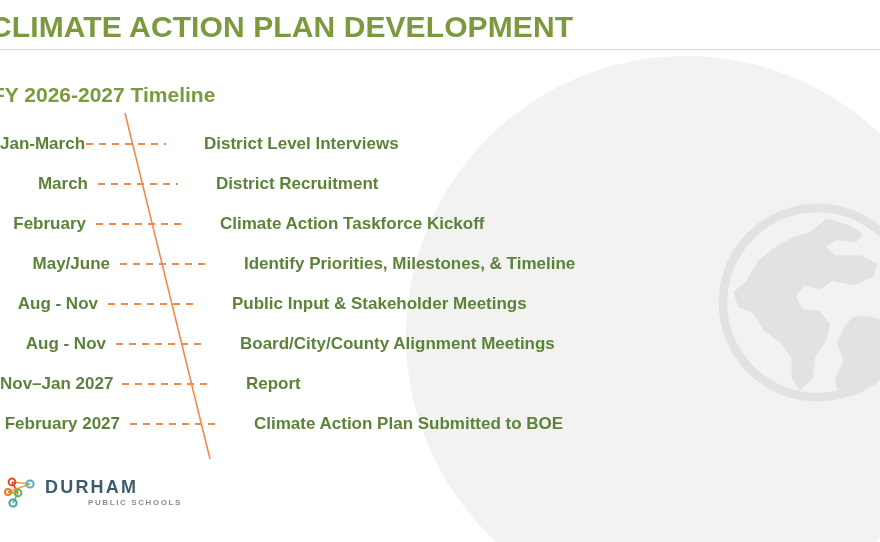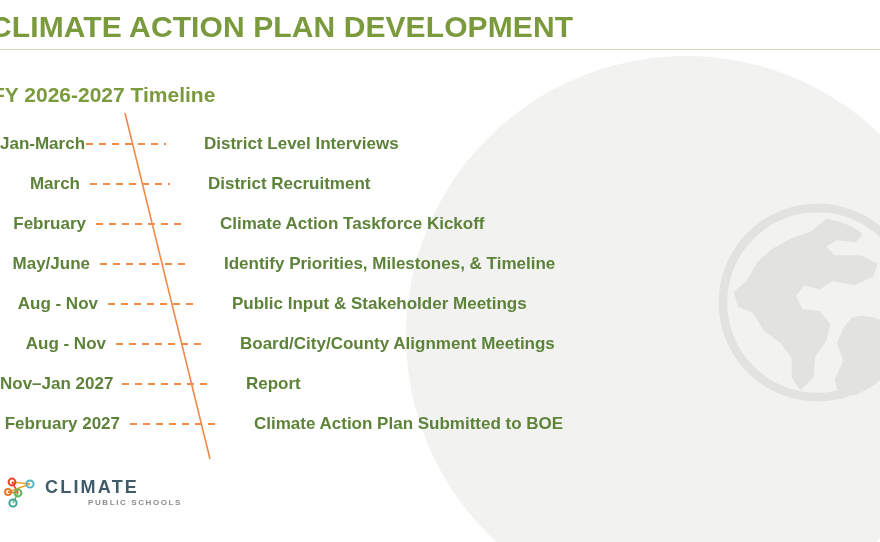--- a/index.html
+++ b/index.html
@@ -161,31 +161,31 @@
 <div class="title-rule"></div>
 <div class="subtitle">FY 2026-2027 Timeline</div>
 
 <div class="timeline" id="timeline">
     <div class="tl-row">
       <div class="tl-period" style="width: 76px;">Jan-March</div>
       <div class="tl-dash" style="width: 80px;"></div>
       <div class="tl-label">District Level Interviews</div>
     </div>
     <div class="tl-row">
-      <div class="tl-period" style="width: 80px;">March</div>
+      <div class="tl-period" style="width: 80px; margin-left: 8px;">March</div>
       <div class="tl-dash" style="width: 80px;"></div>
       <div class="tl-label">District Recruitment</div>
     </div>
     <div class="tl-row">
       <div class="tl-period" style="width: 86px;">February</div>
       <div class="tl-dash" style="width: 86px;"></div>
       <div class="tl-label">Climate Action Taskforce Kickoff</div>
     </div>
     <div class="tl-row">
-      <div class="tl-period" style="width: 90px;">May/June</div>
+      <div class="tl-period" style="width: 90px; padding-left: 20px;">May/June</div>
       <div class="tl-dash" style="width: 86px;"></div>
       <div class="tl-label">Identify Priorities, Milestones, &amp; Timeline</div>
     </div>
     <div class="tl-row">
       <div class="tl-period" style="width: 98px;">Aug - Nov</div>
       <div class="tl-dash" style="width: 86px;"></div>
       <div class="tl-label">Public Input &amp; Stakeholder Meetings</div>
     </div>
     <div class="tl-row">
       <div class="tl-period" style="width: 106px;">Aug - Nov</div>
@@ -215,16 +215,16 @@
     <line x1="4" y1="18" x2="26" y2="10" stroke="#f0a22e" stroke-width="1.6"></line>
     <line x1="4" y1="18" x2="14" y2="19" stroke="#e87b2a" stroke-width="1.6"></line>
     <line x1="14" y1="19" x2="9" y2="29" stroke="#5fb55a" stroke-width="1.6"></line>
     <circle cx="8" cy="8" r="3.4" fill="none" stroke="#e8452c" stroke-width="2"></circle>
     <circle cx="26" cy="10" r="3.6" fill="none" stroke="#4fb3c4" stroke-width="2"></circle>
     <circle cx="4" cy="18" r="3.0" fill="none" stroke="#e87b2a" stroke-width="2"></circle>
     <circle cx="14" cy="19" r="3.4" fill="none" stroke="#5fb55a" stroke-width="2"></circle>
     <circle cx="9" cy="29" r="3.6" fill="none" stroke="#3aa6a0" stroke-width="2"></circle>
   </svg>
   <div class="logo-text">
-    <div class="logo-name">CLIMATE</div>
+    <div class="logo-name">DURHAM</div>
     <div class="logo-sub">PUBLIC SCHOOLS</div>
   </div>
 </div>
 
 </body></html>

